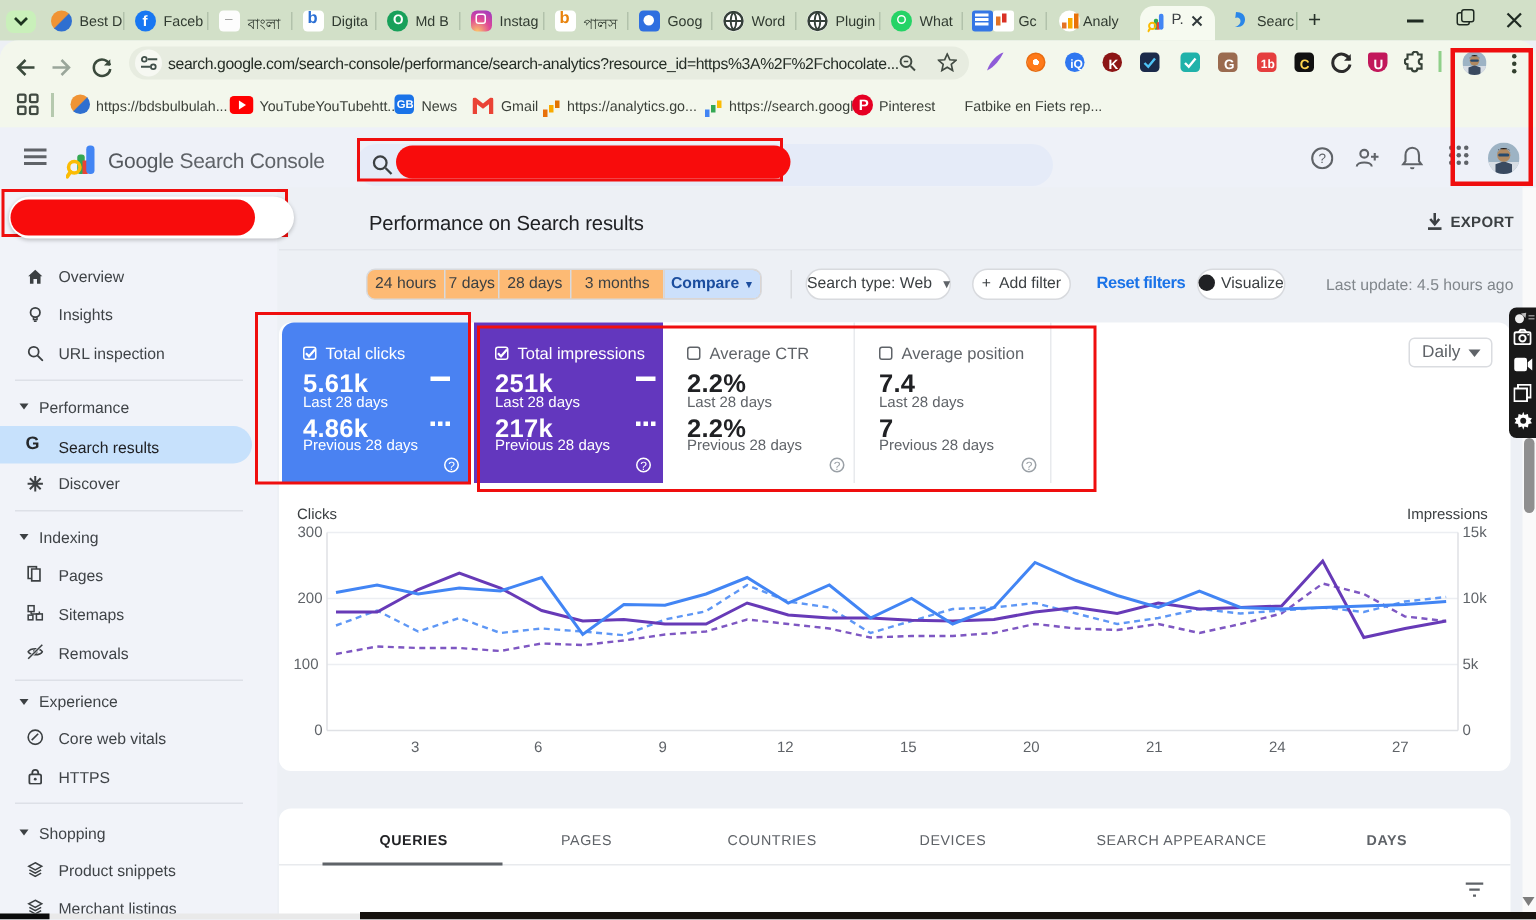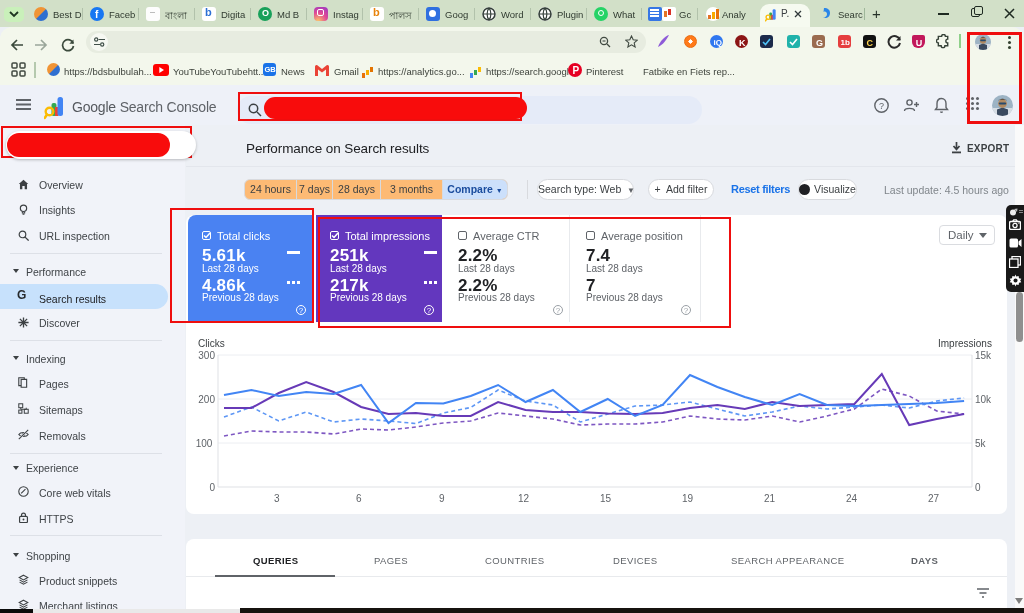--- a/index.html
+++ b/index.html
@@ -141,20 +141,21 @@
       <path d="M12.3 5.5 A 5.5 5.5 0 1 0 12.5 8" stroke="#3b4a3c" stroke-width="1.7" fill="none"></path>
       <path d="M12.5 1.5 V 5.7 H 8.3" fill="#3b4a3c"></path>
     </svg>
   <div style="position:absolute;left:86px;top:31px;width:560px;height:22px;border-radius:11px;background:#e7ece0;"></div>
   <div style="position:absolute;left:90px;top:33px;width:18px;height:18px;border-radius:50%;background:#f6f8f2;"></div>
   <svg style="position:absolute;left:94px;top:37px;" width="11" height="10" viewBox="0 0 11 10">
       <circle cx="2.2" cy="2.5" r="1.6" fill="none" stroke="#41504a" stroke-width="1.2"></circle>
       <circle cx="8.2" cy="7.5" r="1.6" fill="none" stroke="#41504a" stroke-width="1.2"></circle>
       <path d="M4.5 2.5 H11 M0 7.5 H6" stroke="#41504a" stroke-width="1.2"></path>
     </svg>
+  <div style="position:absolute;left:112px;top:37px;font-size:10.5px;color:#252d26;letter-spacing:-0.25px;">search.google.com/search-console/performance/search-analytics?resource_id=https%3A%2F%2Fchocolate...</div>
   <svg style="position:absolute;left:599px;top:36px;" width="12" height="12" viewBox="0 0 12 12">
       <circle cx="5" cy="5" r="3.6" fill="none" stroke="#414a42" stroke-width="1.3"></circle>
       <path d="M8 8 L11 11" stroke="#414a42" stroke-width="1.3"></path>
       <path d="M3.5 5 H6.5" stroke="#414a42" stroke-width="1.1"></path>
     </svg>
   <svg style="position:absolute;left:625px;top:35px;" width="13" height="13" viewBox="0 0 13 13">
       <path d="M6.5 1 L8.2 4.8 L12.3 5.2 L9.2 7.9 L10.1 12 L6.5 9.8 L2.9 12 L3.8 7.9 L0.7 5.2 L4.8 4.8 Z" fill="none" stroke="#414a42" stroke-width="1.1"></path>
     </svg>
 
   <svg style="position:absolute;left:656px;top:34px;" width="15" height="15" viewBox="0 0 15 15">
@@ -471,21 +472,21 @@
   <polyline id="pl-purple-prev" points="38.0,106.0 65.4,101.0 92.8,102.0 120.2,102.0 147.6,104.0 175.1,99.0 202.5,100.0 229.9,97.0 257.3,93.0 284.7,91.0 312.1,83.0 339.5,86.0 366.9,89.0 394.3,95.0 421.7,94.0 449.1,94.0 476.6,92.0 504.0,86.0 531.4,89.0 558.8,90.0 586.2,86.0 613.6,92.0 641.0,86.0 668.4,79.0 695.8,59.0 723.2,66.0 750.7,81.0 778.1,84.0" fill="none" stroke="#7e57c2" stroke-width="1.6" stroke-dasharray="4 3"></polyline>
   <polyline id="pl-blue-prev" points="38.0,87.0 65.4,77.0 92.8,91.0 120.2,82.0 147.6,92.0 175.1,89.0 202.5,91.0 229.9,93.5 257.3,83.0 284.7,77.5 312.1,60.0 339.5,71.0 366.9,75.0 394.3,92.0 421.7,84.0 449.1,76.0 476.6,75.0 504.0,72.0 531.4,79.0 558.8,86.0 586.2,82.0 613.6,76.0 641.0,79.0 668.4,77.0 695.8,75.0 723.2,78.0 750.7,71.0 778.1,68.0" fill="none" stroke="#5e97f5" stroke-width="1.6" stroke-dasharray="4 3"></polyline>
   <polyline id="pl-purple" points="38.0,78.0 65.4,78.0 92.8,63.0 120.2,52.0 147.6,62.0 175.1,77.0 202.5,84.0 229.9,83.0 257.3,86.0 284.7,86.0 312.1,72.0 339.5,80.0 366.9,82.0 394.3,82.0 421.7,83.5 449.1,84.0 476.6,83.0 504.0,78.0 531.4,75.0 558.8,79.0 586.2,72.0 613.6,76.0 641.0,75.0 668.4,74.0 695.8,44.0 723.2,95.0 750.7,89.0 778.1,84.0" fill="none" stroke="#673ab7" stroke-width="2"></polyline>
   <polyline id="pl-blue" points="38.0,65.0 65.4,60.0 92.8,66.0 120.2,62.0 147.6,64.0 175.1,55.0 202.5,93.0 229.9,73.0 257.3,73.5 284.7,66.0 312.1,55.0 339.5,72.0 366.9,60.0 394.3,82.0 421.7,69.0 449.1,86.0 476.6,75.0 504.0,45.0 531.4,57.0 558.8,67.0 586.2,75.0 613.6,64.0 641.0,75.0 668.4,76.0 695.8,75.0 723.2,74.0 750.7,73.0 778.1,71.0" fill="none" stroke="#4285f4" stroke-width="2"></polyline>
 </svg>
 <div class="abs" style="left:274px;top:493px;font-size:10px;color:#5f6368;">3</div>
 <div class="abs" style="left:356px;top:493px;font-size:10px;color:#5f6368;">6</div>
 <div class="abs" style="left:439px;top:493px;font-size:10px;color:#5f6368;">9</div>
 <div class="abs" style="left:518px;top:493px;font-size:10px;color:#5f6368;">12</div>
 <div class="abs" style="left:600px;top:493px;font-size:10px;color:#5f6368;">15</div>
-<div class="abs" style="left:682px;top:493px;font-size:10px;color:#5f6368;">19</div>
+<div class="abs" style="left:682px;top:493px;font-size:10px;color:#5f6368;">20</div>
 <div class="abs" style="left:764px;top:493px;font-size:10px;color:#5f6368;">21</div>
 <div class="abs" style="left:846px;top:493px;font-size:10px;color:#5f6368;">24</div>
 <div class="abs" style="left:928px;top:493px;font-size:10px;color:#5f6368;">27</div>
 <div class="abs" style="left:253px;top:555px;font-size:9.5px;font-weight:bold;color:#202124;letter-spacing:0.4px;">QUERIES</div>
 <div class="abs" style="left:374px;top:555px;font-size:9.5px;color:#5f6368;letter-spacing:0.4px;">PAGES</div>
 <div class="abs" style="left:485px;top:555px;font-size:9.5px;color:#5f6368;letter-spacing:0.4px;">COUNTRIES</div>
 <div class="abs" style="left:613px;top:555px;font-size:9.5px;color:#5f6368;letter-spacing:0.4px;">DEVICES</div>
 <div class="abs" style="left:731px;top:555px;font-size:9.5px;color:#5f6368;letter-spacing:0.4px;">SEARCH APPEARANCE</div>
 <div class="abs" style="left:911px;top:555px;font-size:9.5px;color:#5f6368;letter-spacing:0.4px;font-weight:bold;">DAYS</div>
 <div class="abs" style="left:186px;top:576px;width:821px;height:1px;background:#e8eaed;"></div>

